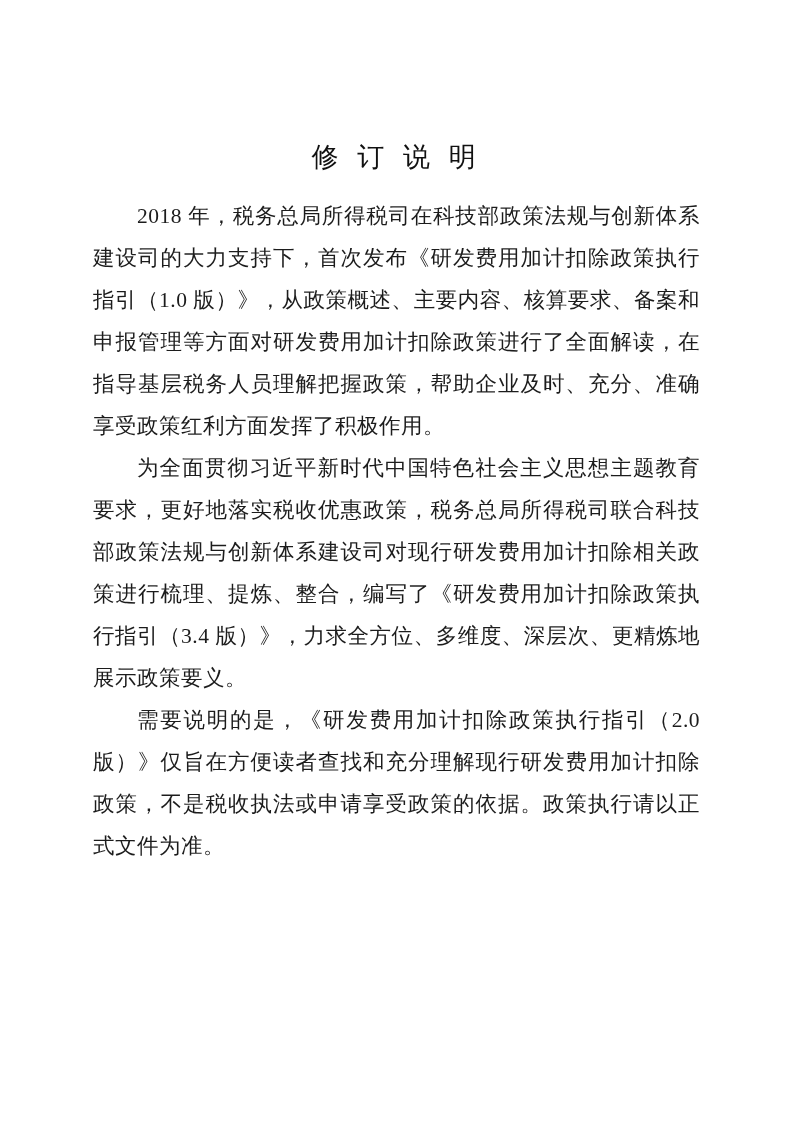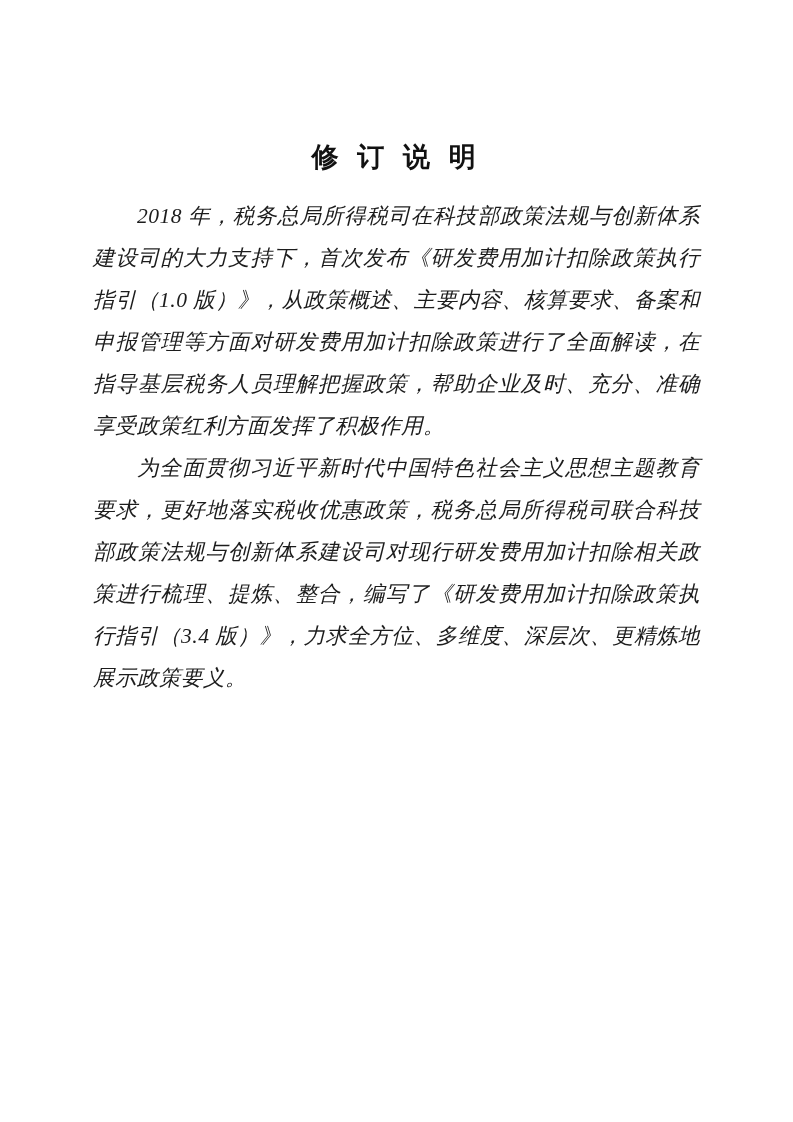--- a/index.html
+++ b/index.html
@@ -19,41 +19,41 @@
     width: 793px;
     height: 1122px;
     padding: 139px 93px 0 93px;
     background: #ffffff;
   }
   .doc-title {
     margin: 0;
     text-align: center;
     font-size: 27px;
     line-height: 37px;
-    font-weight: bold;
+    font-weight: normal;
     letter-spacing: 6px;
     color: #111111;
     white-space: nowrap;
   }
   .body-text {
     margin-top: 19px;
   }
   .para {
     margin: 0;
     font-size: 21.5px;
     line-height: 42px;
     text-align: justify;
     text-indent: 2.05em;
     color: #1c1c1c;
     letter-spacing: 0.5px;
-    font-style: italic;
   }
 </style>
 </head>
 <body>
 
 <div class="page">
   <h1 class="doc-title">修 订 说 明</h1>
   <div class="body-text">
     <p class="para">2018 年，税务总局所得税司在科技部政策法规与创新体系建设司的大力支持下，首次发布《研发费用加计扣除政策执行指引（1.0 版）》，从政策概述、主要内容、核算要求、备案和申报管理等方面对研发费用加计扣除政策进行了全面解读，在指导基层税务人员理解把握政策，帮助企业及时、充分、准确享受政策红利方面发挥了积极作用。</p>
     <p class="para">为全面贯彻习近平新时代中国特色社会主义思想主题教育要求，更好地落实税收优惠政策，税务总局所得税司联合科技部政策法规与创新体系建设司对现行研发费用加计扣除相关政策进行梳理、提炼、整合，编写了《研发费用加计扣除政策执行指引（3.4 版）》，力求全方位、多维度、深层次、更精炼地展示政策要义。</p>
+    <p class="para">需要说明的是，《研发费用加计扣除政策执行指引（2.0 版）》仅旨在方便读者查找和充分理解现行研发费用加计扣除政策，不是税收执法或申请享受政策的依据。政策执行请以正式文件为准。</p>
   </div>
 </div>
 
 </body></html>

